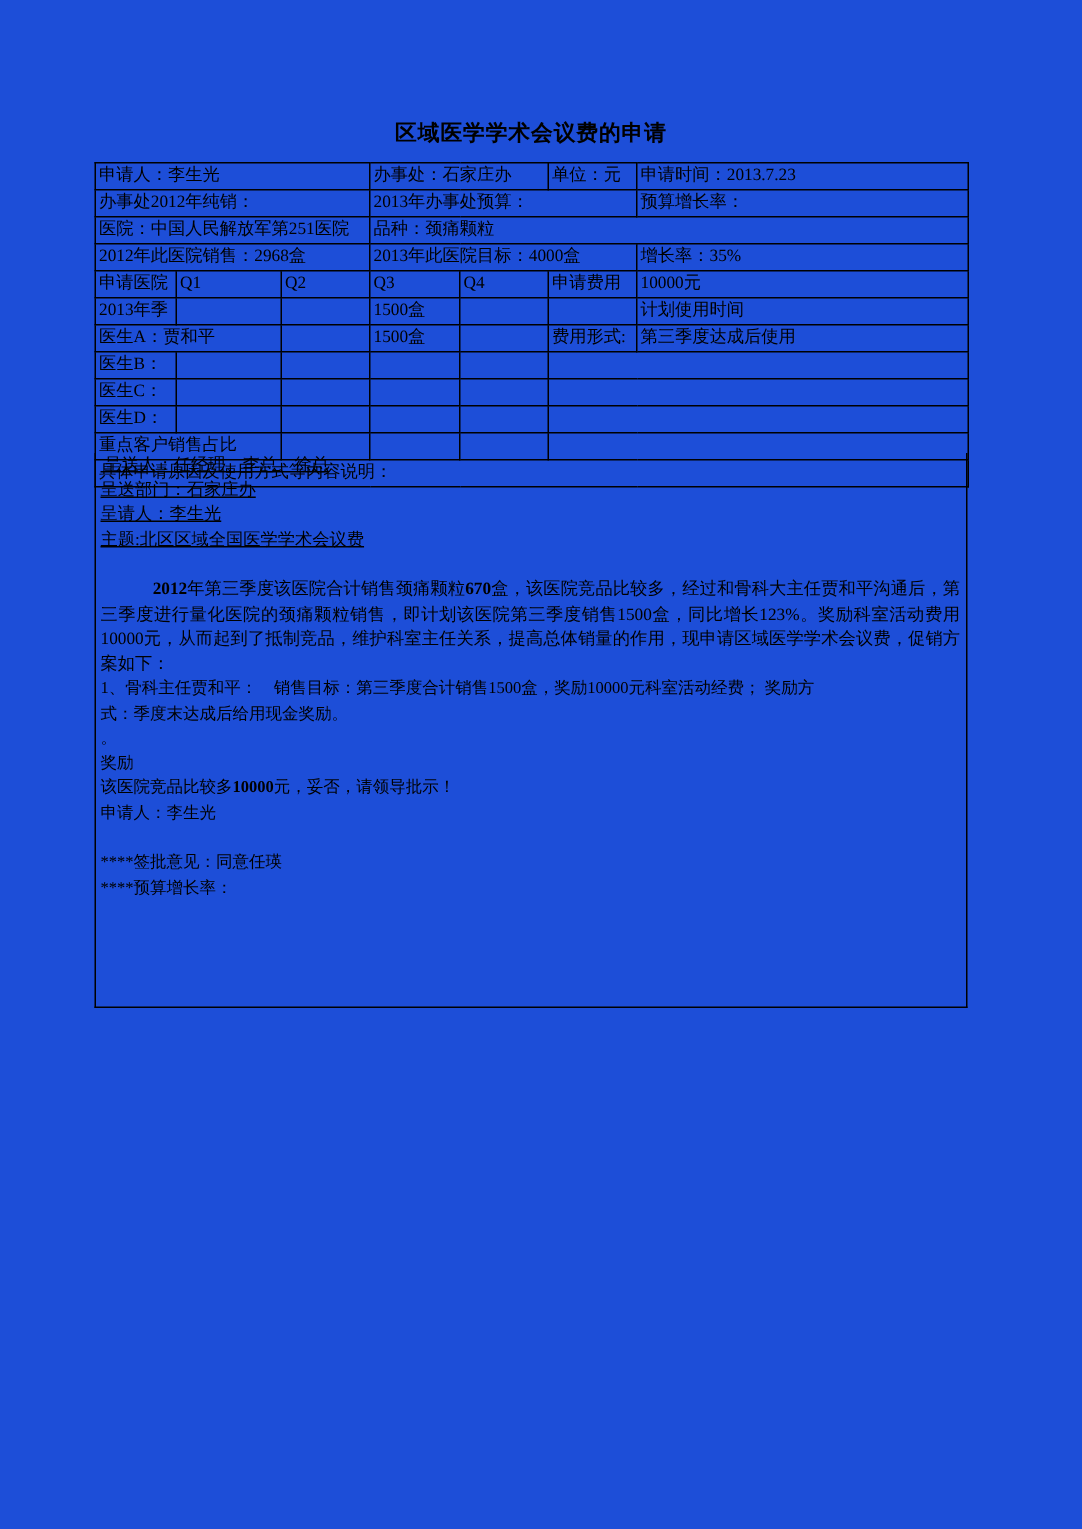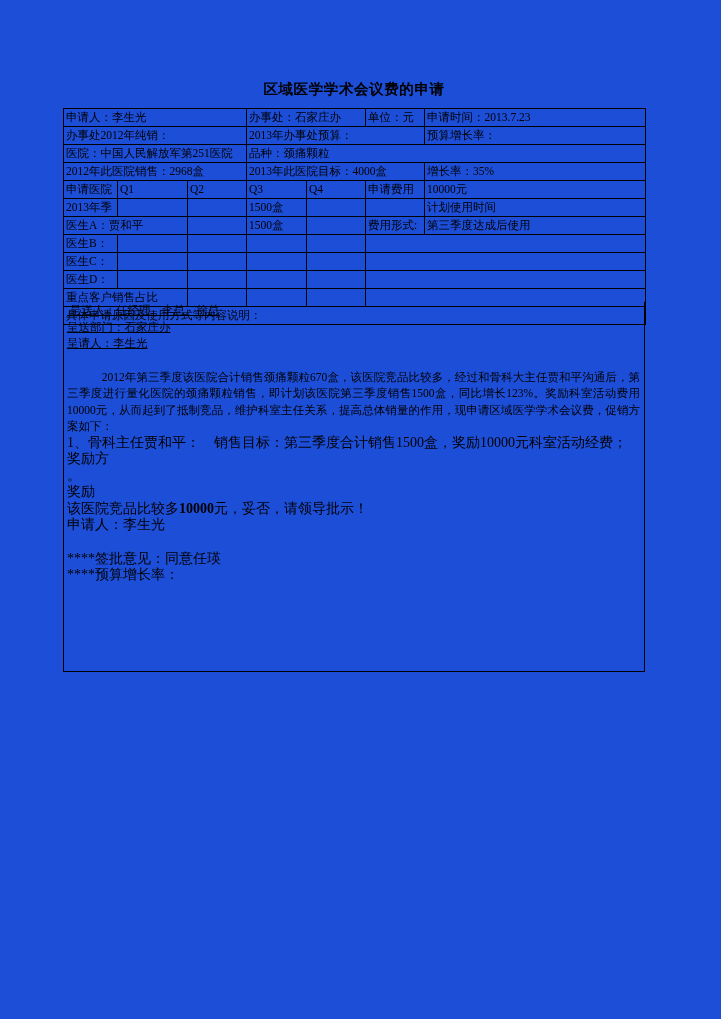--- a/index.html
+++ b/index.html
@@ -87,24 +87,24 @@
   .spacer-md { height: 17px; }
 
   #body-para {
     font-size: 11.5px;
     line-height: 16.5px;
     padding: 0 4px 0 3px;
     text-align: justify;
     text-justify: inter-ideograph;
     font-family: "Liberation Serif", "DejaVu Serif", serif;
   }
-  #body-para .num { font-weight: normal; }
+  #body-para .num { font-weight: bold; }
 
   .para-line {
-    font-size: 14px;
+    font-size: 11px;
     line-height: 16.5px;
     padding-left: 3px;
     padding-right: 5px;
     white-space: pre-wrap;
     font-family: "Liberation Serif", "DejaVu Serif", serif;
   }
   .para-line.right { }
   .para-line b { font-weight: bold; }
 </style>
 </head>
@@ -205,26 +205,28 @@
       <tr>
         <td class="cell-clip" colspan="7">具体申请原因及使用方式等内容说明：</td>
       </tr>
     </tbody>
   </table>
 
   <div id="notes-box">
     <div class="note-line"> 呈送人：任经理、李总、徐总</div>
     <div class="note-line">呈送部门：石家庄办</div>
     <div class="note-line">呈请人：李生光</div>
+    <div class="note-line">主题:北区区域全国医学学术会议费</div>
 
     <div class="spacer-md"></div>
 
     <div id="body-para"><span>　　　</span><span class="num">2012</span><span>年第三季度该医院合计销售颈痛颗粒</span><span class="num">670</span><span>盒，该医院竞品比较多，经过和骨科大主任贾和平沟通后，第三季度进行量化医院的颈痛颗粒销售，即计划该医院第三季度销售1500盒，同比增长123%。奖励科室活动费用10000元，从而起到了抵制竞品，维护科室主任关系，提高总体销量的作用，现申请区域医学学术会议费，促销方案如下：</span></div>
 
     <div class="para-line">1、骨科主任贾和平：    销售目标：第三季度合计销售1500盒，奖励10000元科室活动经费； 奖励方</div>
+    <div class="para-line">式：季度末达成后给用现金奖励。</div>
     <div class="para-line">。</div>
     <div class="para-line right">奖励</div>
 
     <div class="para-line"><span>该医院竞品比较多</span><b>10000</b><span>元，妥否，请领导批示！</span></div>
 
     <div class="para-line">申请人：李生光</div>
 
     <div class="spacer-md"></div>
 
     <div class="para-line">****签批意见：同意任瑛</div>

